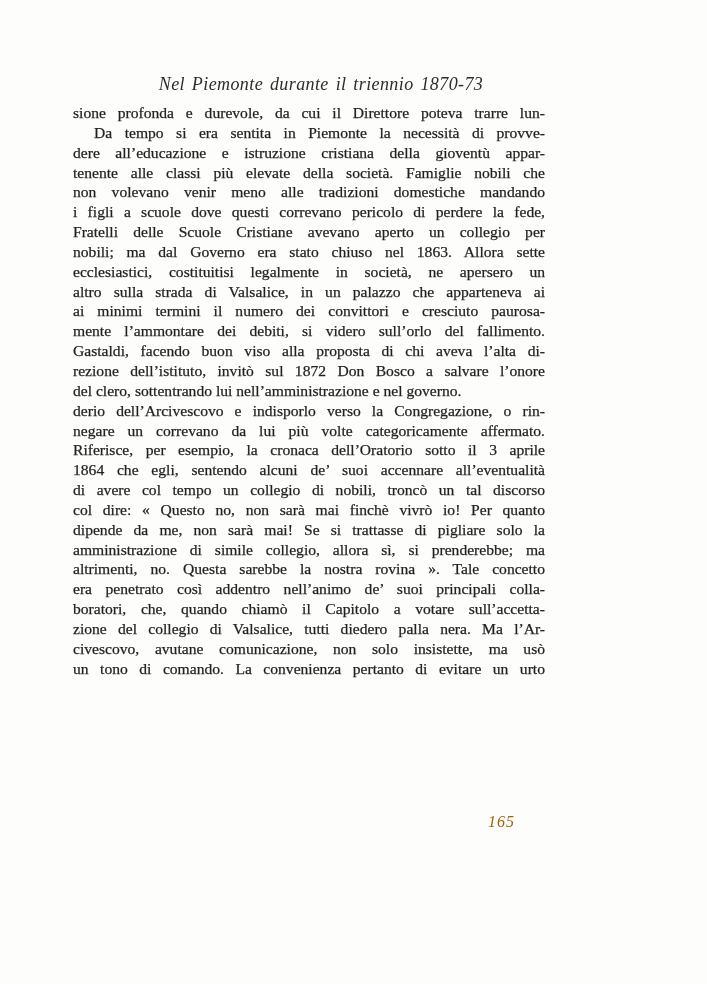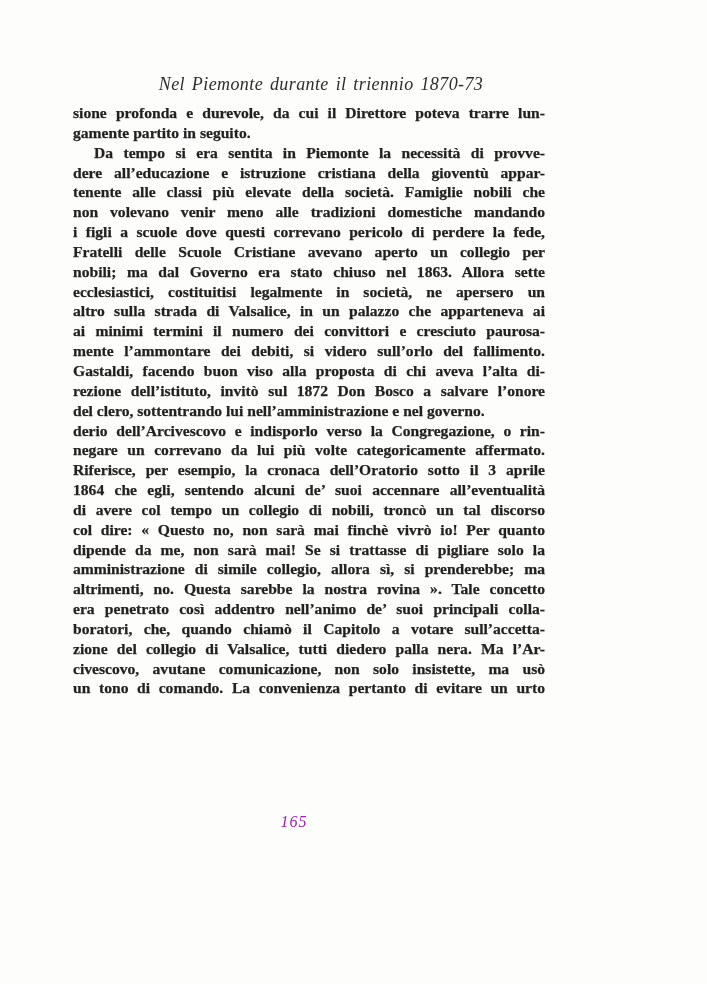--- a/index.html
+++ b/index.html
@@ -29,55 +29,53 @@
     white-space: nowrap;
   }
   .body-text {
     position: absolute;
     top: 103px;
     left: 73px;
     width: 472px;
     font-size: 15.6px;
     line-height: 19.85px;
     color: #222120;
-    font-weight: bold;
     -webkit-text-stroke: 0.25px #2a2927;
   }
   .line {
     white-space: nowrap;
     text-align: justify;
     text-align-last: justify;
   }
   .line.noj {
     text-align-last: left;
   }
   .line.indent {
     text-indent: 21px;
   }
   .page-number {
     position: absolute;
     top: 813px;
     left: 73px;
     width: 442px;
-    text-align: center;
+    text-align: right;
     font-style: italic;
     font-size: 16px;
     letter-spacing: 1px;
-    color: #a21caf;
+    color: #a16207;
   }
 </style>
 </head>
 <body>
 
 <div class="sheet">
   <div class="running-header">Nel Piemonte durante il triennio 1870-73</div>
 
   <div class="body-text">
       <div class="line">sione profonda e durevole, da cui il Direttore poteva trarre lun-</div>
-      <div class="line noj">gamente partito in seguito.</div>
       <div class="line indent">Da tempo si era sentita in Piemonte la necessità di provve-</div>
       <div class="line">dere all’educazione e istruzione cristiana della gioventù appar-</div>
       <div class="line">tenente alle classi più elevate della società. Famiglie nobili che</div>
       <div class="line">non volevano venir meno alle tradizioni domestiche mandando</div>
       <div class="line">i figli a scuole dove questi correvano pericolo di perdere la fede,</div>
       <div class="line">Fratelli delle Scuole Cristiane avevano aperto un collegio per</div>
       <div class="line">nobili; ma dal Governo era stato chiuso nel 1863. Allora sette</div>
       <div class="line">ecclesiastici, costituitisi legalmente in società, ne apersero un</div>
       <div class="line">altro sulla strada di Valsalice, in un palazzo che apparteneva ai</div>
       <div class="line">ai minimi termini il numero dei convittori e cresciuto paurosa-</div>

